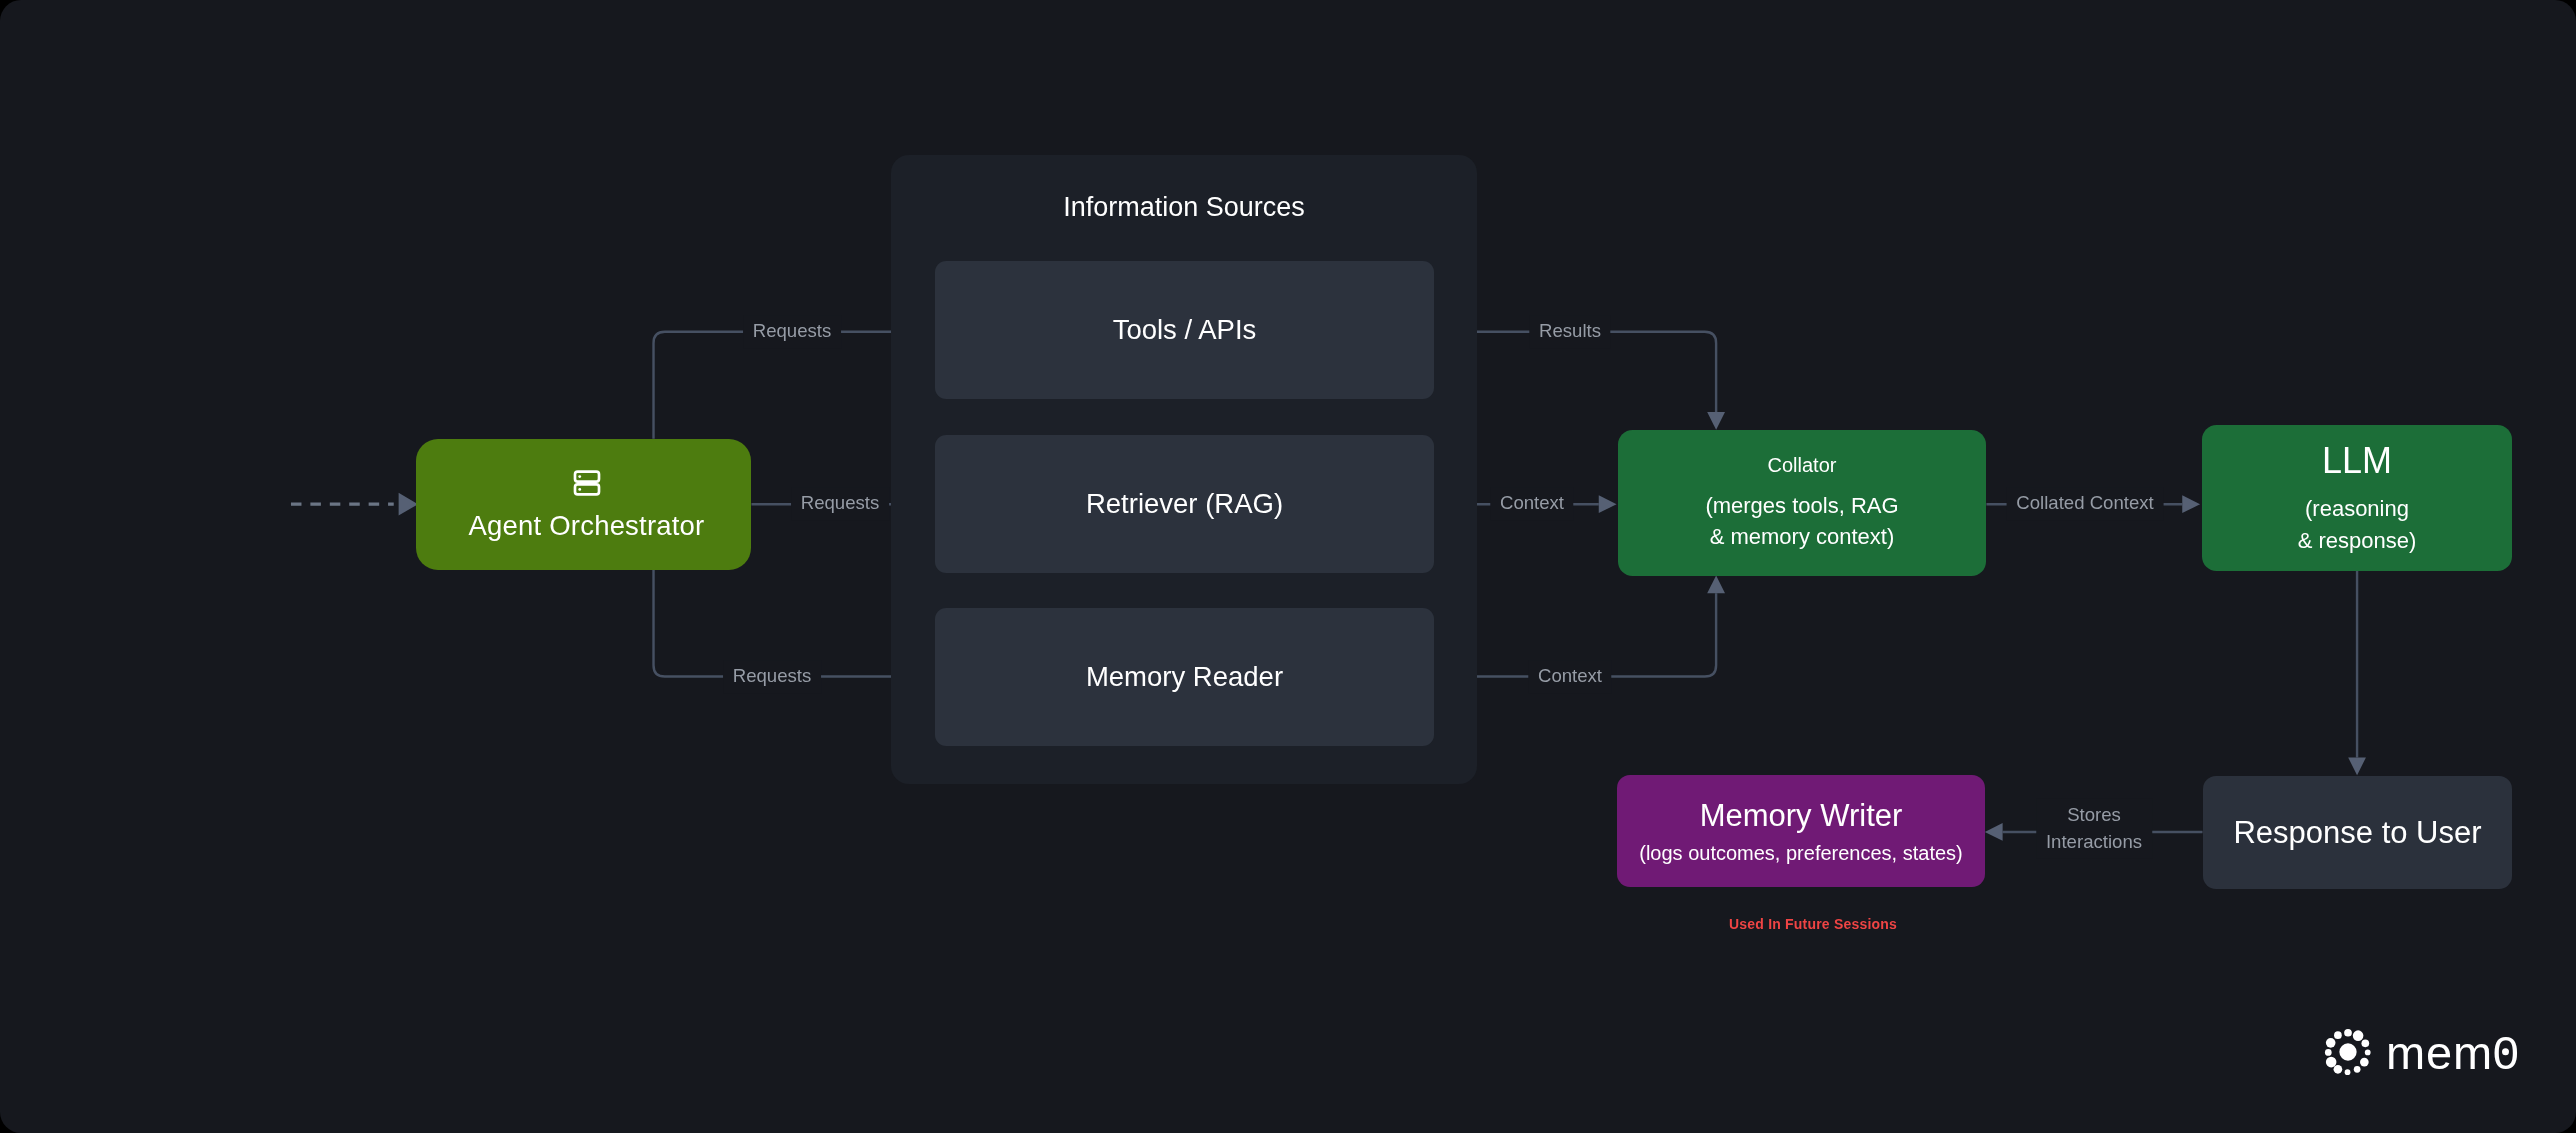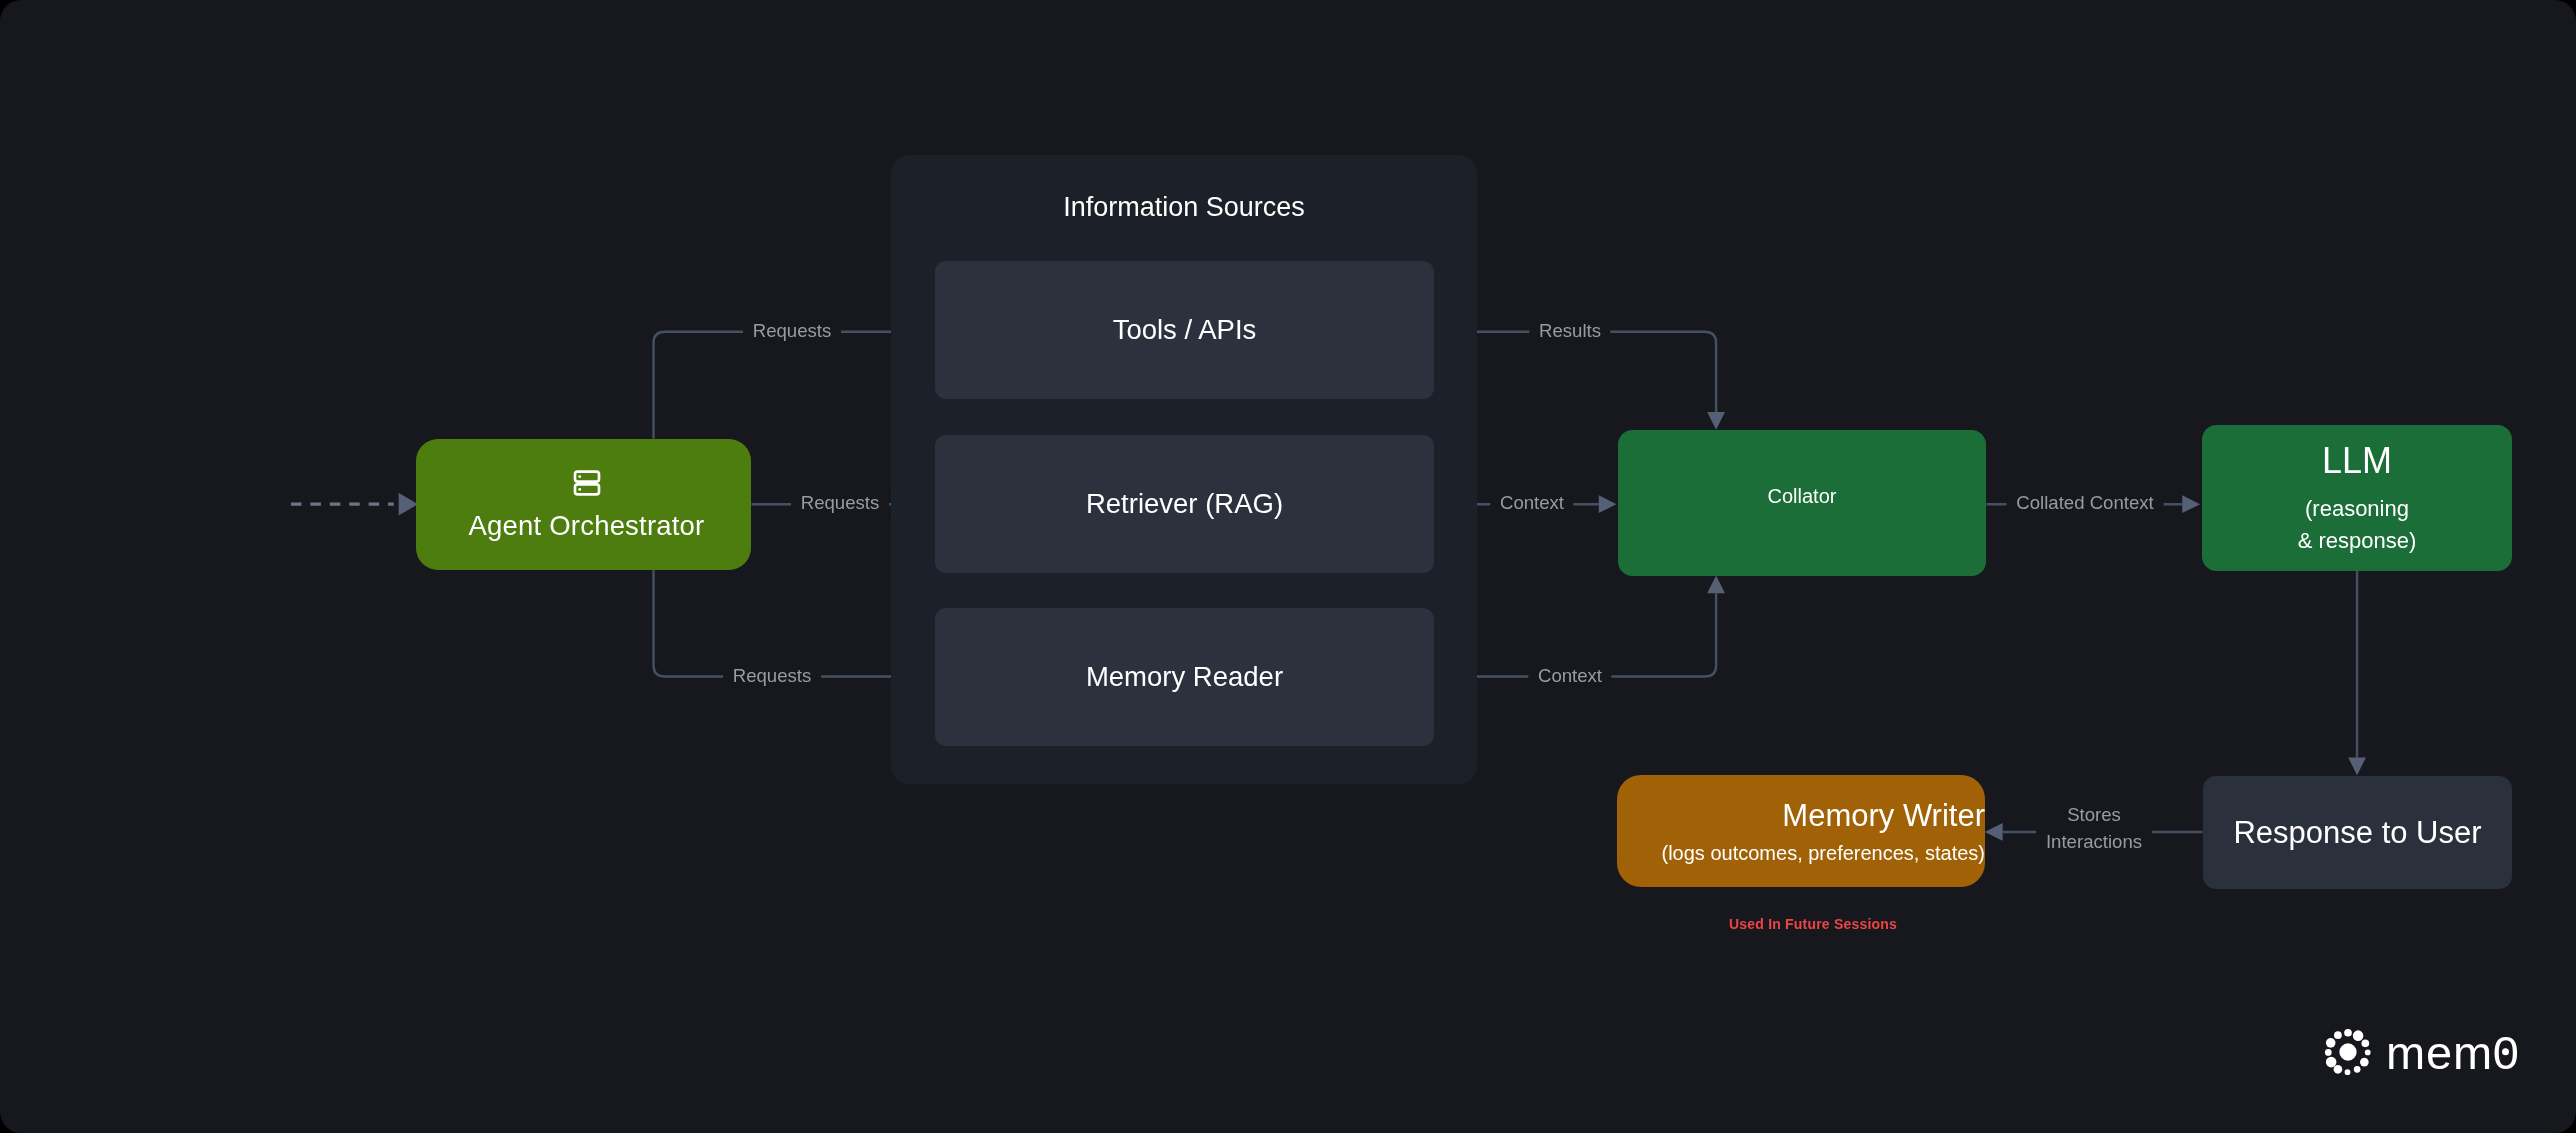--- a/index.html
+++ b/index.html
@@ -19,21 +19,21 @@
   svg.edges path.head{fill:#566074;stroke:none;}
 
   .node{
     position:absolute;
     display:flex;flex-direction:column;align-items:center;justify-content:center;
     text-align:center;
   }
   .node-user{background:#f6a51c;border-radius:13px;color:#111;}
   .node-blue{background:#4d7c0f;border-radius:22px;padding-left:6px;}
   .node-green{background:#1c6e38;border-radius:14.6px;}
-  .node-teal{background:#a16207;border-radius:24px;align-items:flex-end;}
+  .node-teal{background:#701a75;border-radius:13px;}
   .node-dark{background:#2b313c;border-radius:13px;}
   .node-title-sm{font-size:27.5px;font-weight:500;letter-spacing:0.2px;}
   .node-icon{margin-bottom:11.3px;line-height:0;}
   .big-title{font-size:20px;font-weight:500;margin-bottom:13px;}
   .llm-title{font-size:36px;font-weight:500;margin-bottom:11.3px;}
   .mw-title{font-size:31px;font-weight:500;margin-bottom:8px;}
   .subtitle{font-size:22px;font-weight:400;line-height:1.42;white-space:pre-line;}
   .subtitle-sm{font-size:20px;font-weight:400;white-space:pre-line;}
   .response-label{font-size:31px;font-weight:400;}
 
@@ -160,20 +160,22 @@
   </div>
   <div class="inner-node" style="left:935px;top:435px;width:499px;height:138px;">
     <span>Retriever (RAG)</span>
   </div>
   <div class="inner-node" style="left:935px;top:608px;width:499px;height:138px;">
     <span>Memory Reader</span>
   </div>
 
   <div class="node node-green" style="left:1618px;top:430px;width:368px;height:146px;">
     <span class="big-title">Collator</span>
+    <span class="subtitle">(merges tools, RAG
+&amp; memory context)</span>
   </div>
 
   <div class="node node-green" style="left:2202px;top:425px;width:310px;height:146px;">
     <span class="llm-title">LLM</span>
     <span class="subtitle">(reasoning
 &amp; response)</span>
   </div>
 
   <div class="node node-dark" style="left:2203px;top:776px;width:309px;height:113px;">
     <span class="response-label">Response to User</span>

